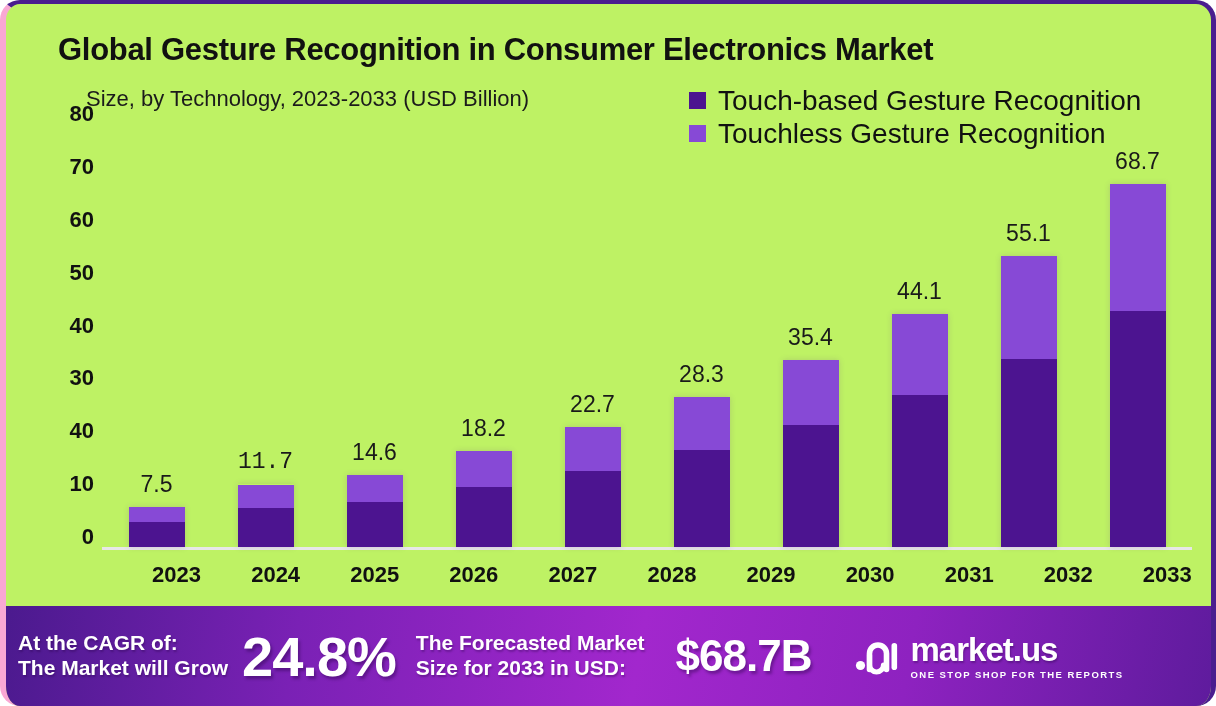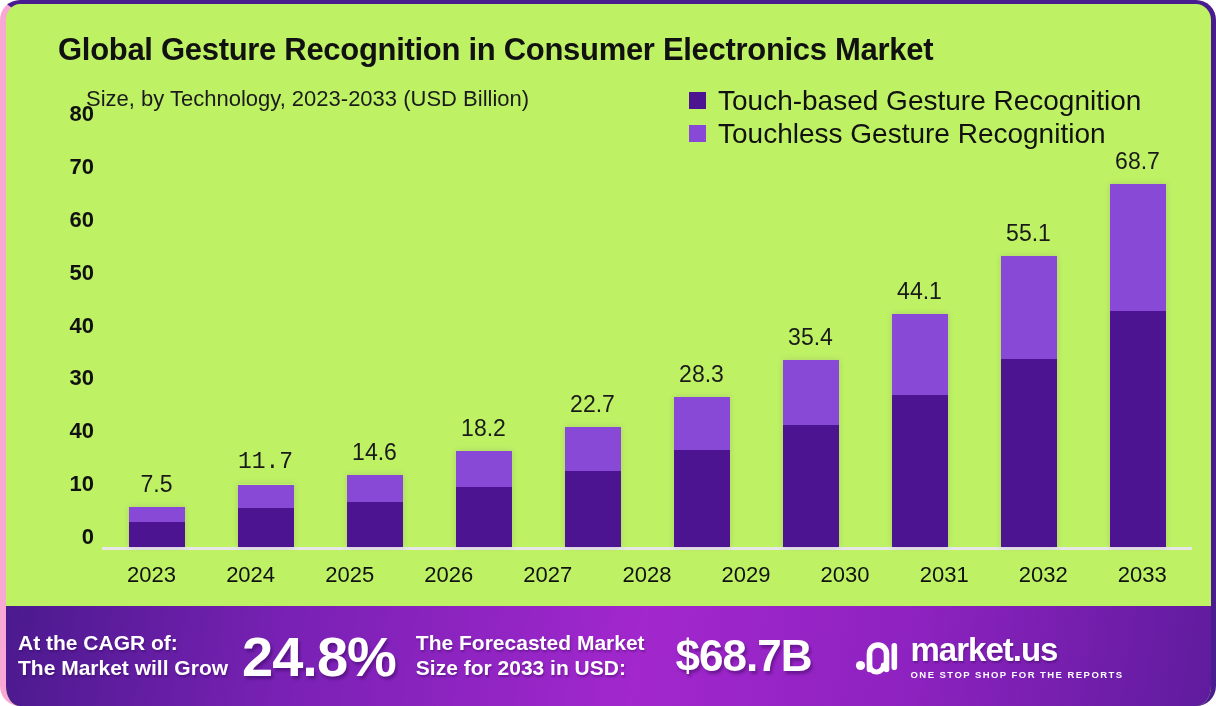--- a/index.html
+++ b/index.html
@@ -132,23 +132,23 @@
   .xlabels {
     position: absolute;
     left: 96px;
     top: 558px;
     width: 1090px;
     display: flex;
     justify-content: space-around;
   }
   .xlabel {
     width: 99px;
-    text-align: center;
+    text-align: right;
     font-size: 22px;
-    font-weight: normal;
+    font-weight: bold;
     color: #111111;
   }
 
   
   .footer {
     position: absolute;
     left: 0;
     bottom: 0;
     width: 1216px;
     height: 100px;

